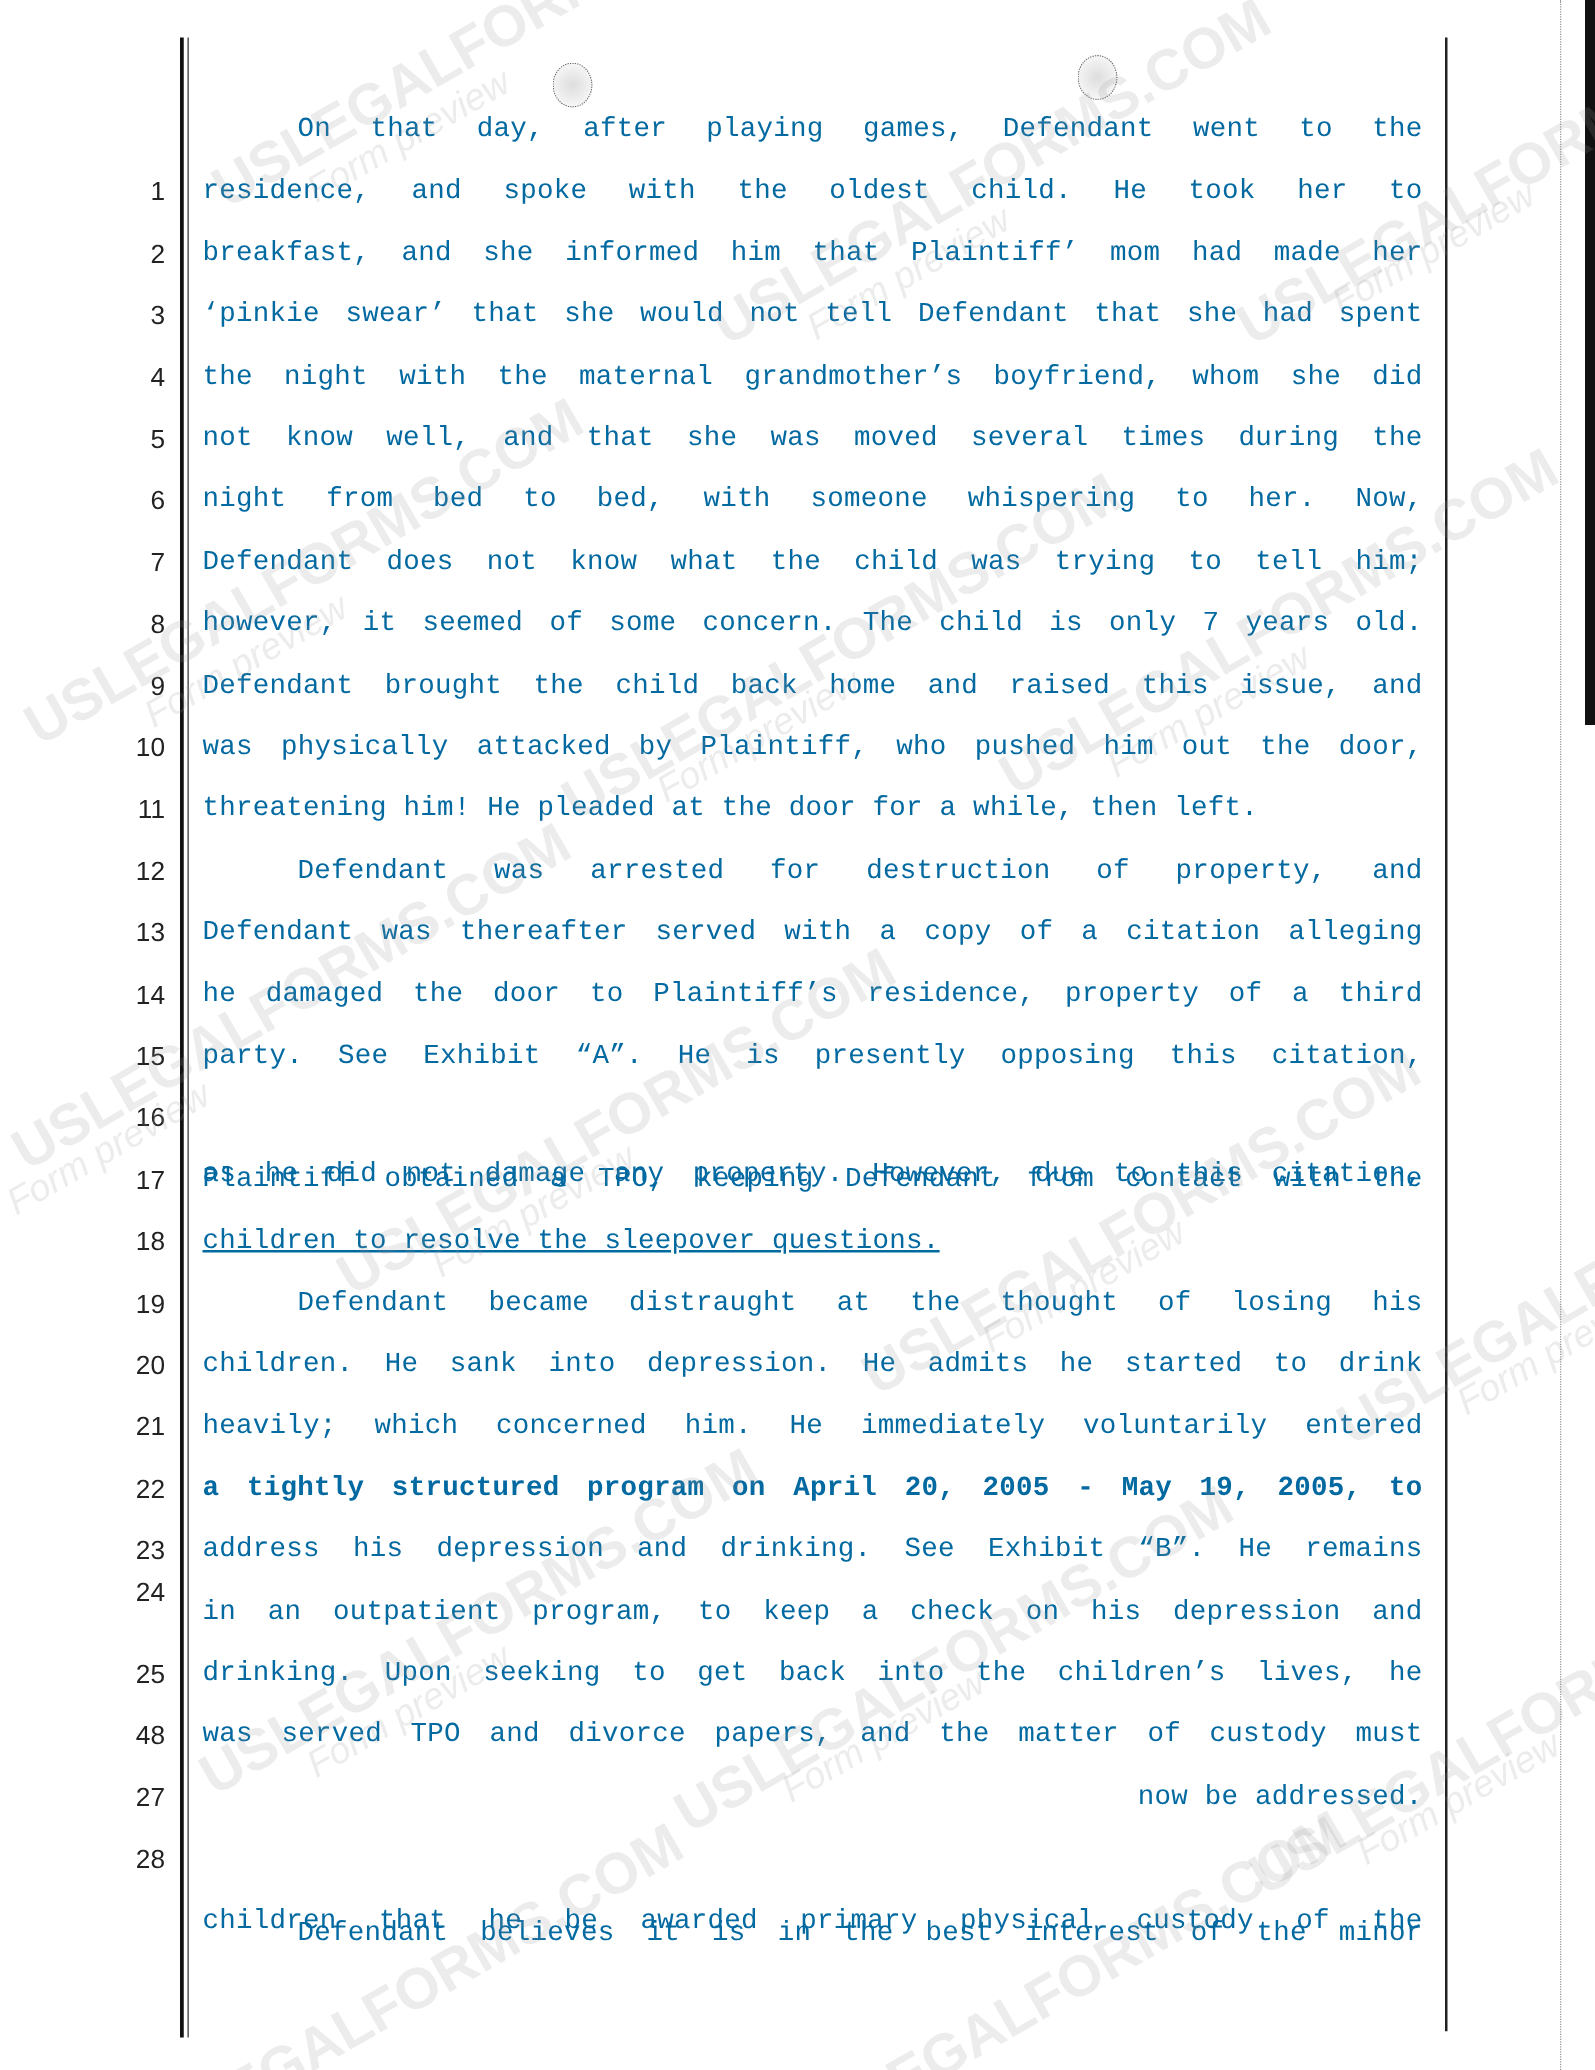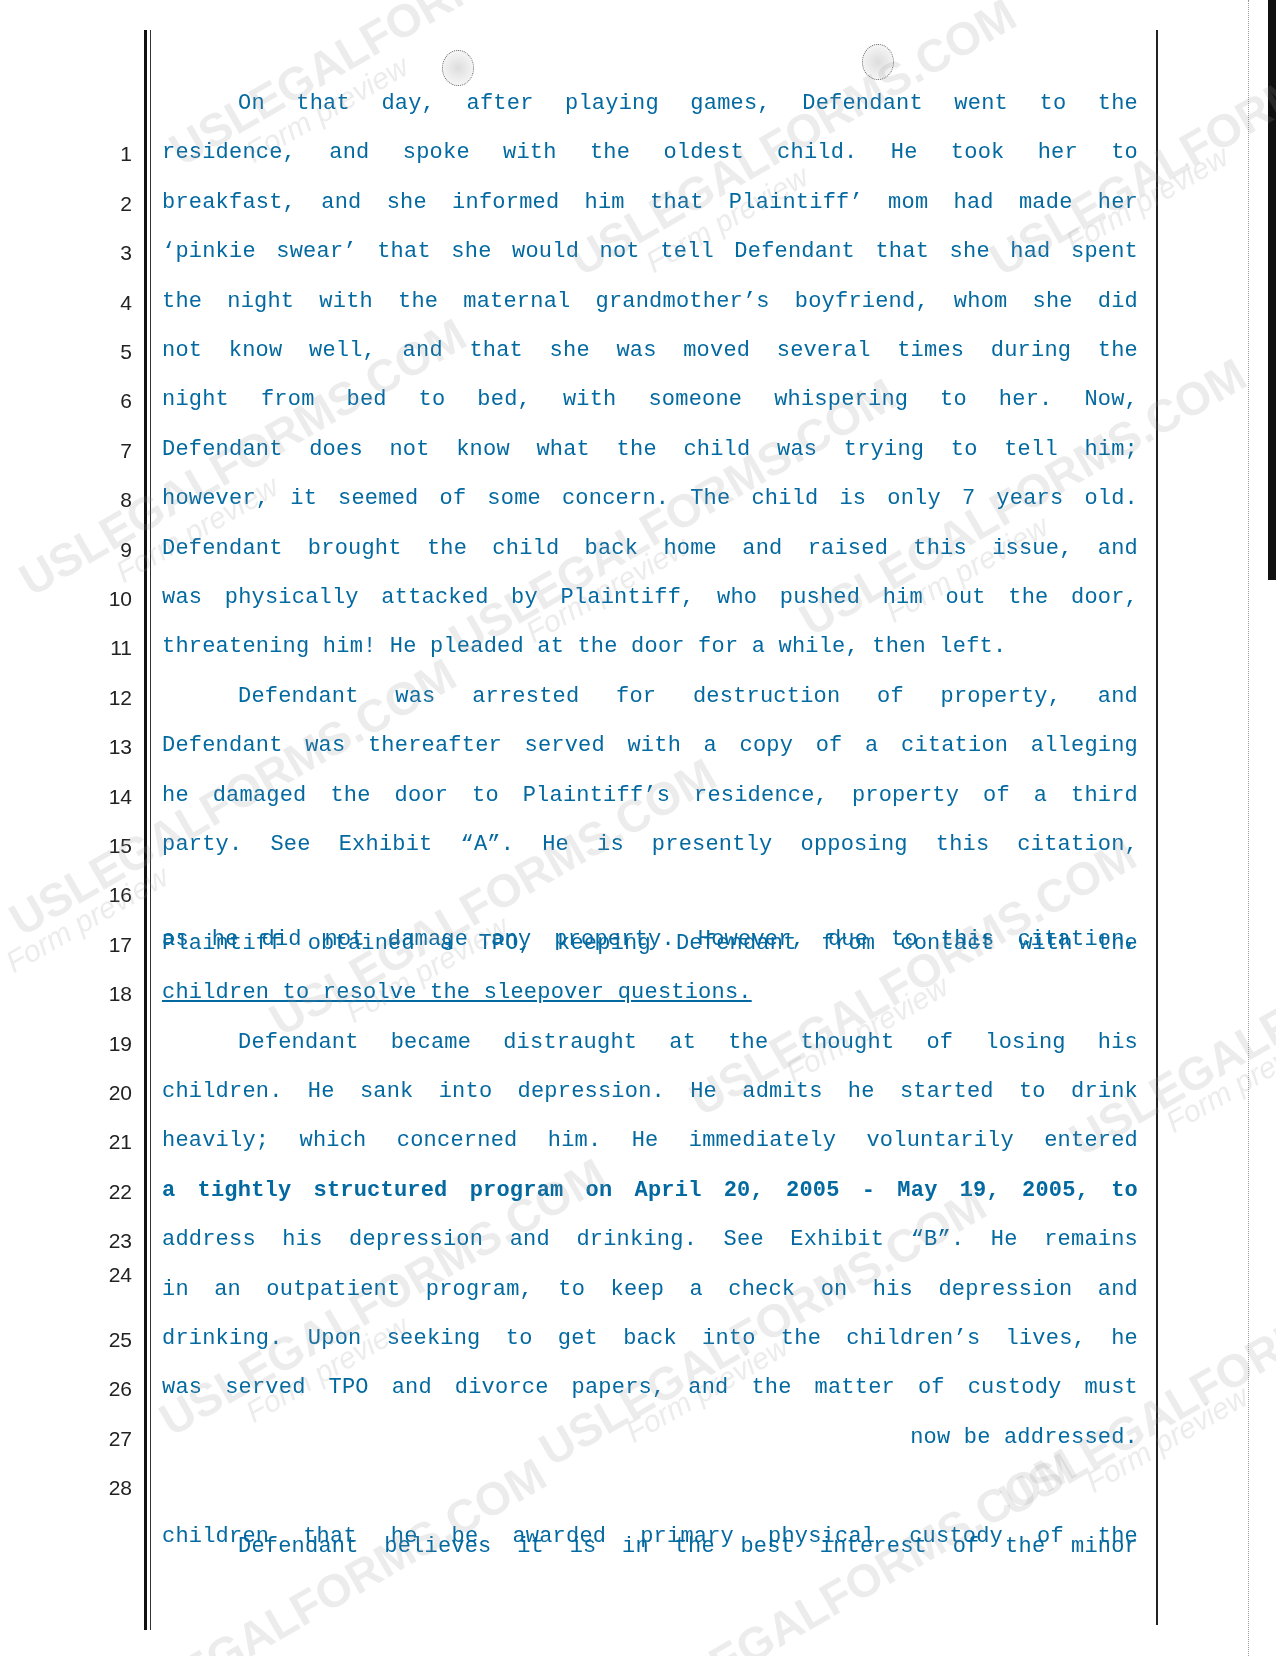--- a/index.html
+++ b/index.html
@@ -159,21 +159,21 @@
       <div class="line-num" style="top: 1130px;">21</div>
       <div class="text-line justify" style="top: 1129px;">heavily; which concerned him.  He immediately voluntarily entered</div>
       <div class="line-num" style="top: 1180px;">22</div>
       <div class="text-line justify" style="top: 1179px; font-weight: bold;">a tightly structured program on April 20, 2005 - May 19, 2005, to</div>
       <div class="line-num" style="top: 1229px;">23</div>
       <div class="text-line justify" style="top: 1228px;">address his depression and drinking.  See Exhibit “B”.  He remains</div>
       <div class="line-num" style="top: 1250px; margin-top: 13px;">24</div>
       <div class="text-line justify" style="top: 1278px;">in an outpatient program, to keep a check on his depression and</div>
       <div class="line-num" style="top: 1328px;">25</div>
       <div class="text-line justify" style="top: 1327px;">drinking. Upon seeking to get back into the children’s lives, he</div>
-      <div class="line-num" style="top: 1377px;">26</div>
+      <div class="line-num" style="top: 1377px;">48</div>
       <div class="text-line justify" style="top: 1376px;">was served TPO and divorce papers, and the matter of custody must</div>
       <div class="line-num" style="top: 1427px;">27</div>
       <div class="text-line" style="top: 1426px; text-align: right;">now be addressed.</div>
       <div class="line-num" style="top: 1476px;">28</div>
       <div class="text-line justify indent" style="top: 1535px;">Defendant believes it is in the best interest of the minor</div>
       <div class="line-num" style="top: 1526px;"></div>
       <div class="text-line justify" style="top: 1525px;">children that he be awarded primary physical custody of the</div>
     </div>
 
   <div class="watermark wm-big" style="left:160px;top:130px;">USLEGALFORMS.COM</div>

